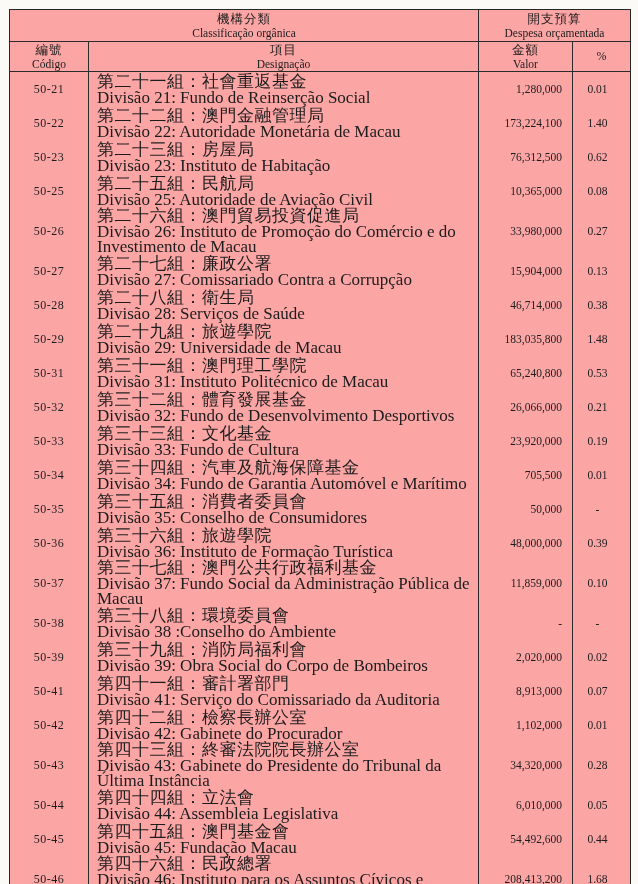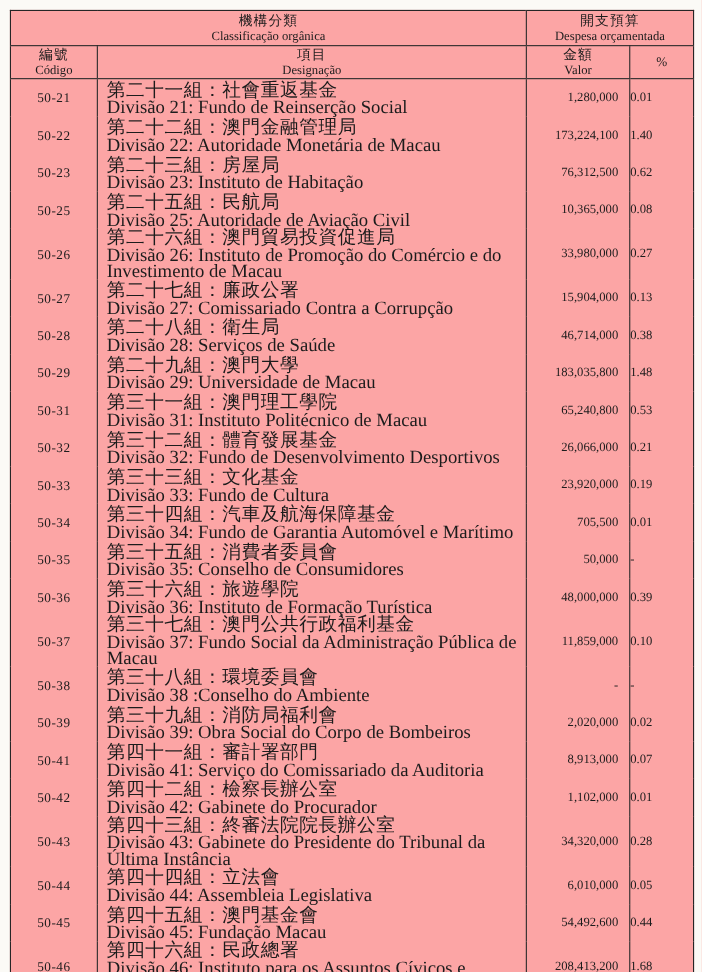--- a/index.html
+++ b/index.html
@@ -31,21 +31,21 @@
   .hzh { font-size: 12.5px; line-height: 15px; letter-spacing: 1px; }
   .hpt { font-size: 11.5px; line-height: 13px; }
   .pct-head { font-size: 12px; }
 
   tbody td { height: 34px; }
   td.code  { text-align: center; font-size: 12px; letter-spacing: .5px; }
   td.desig { padding-left: 8px; }
   .zh { font-size: 17px;   line-height: 16px; letter-spacing: .5px; }
   .pt { font-size: 17px; line-height: 15px; }
   td.amount { text-align: right; padding-right: 10px; font-size: 11.5px; }
-  td.pct    { text-align: left; padding-right: 8px;  font-size: 11.5px; }
+  td.pct    { text-align: center; padding-right: 8px;  font-size: 11.5px; }
 
   tfoot td { height: 21px; font-weight: bold; }
   .totcell  { text-align: right; padding-right: 3px; white-space: nowrap; }
   .totzh    { font-size: 12px; letter-spacing: 1px; font-style: italic; }
   .totlabel { font-size: 12px; margin-left: 18px; letter-spacing: 1.5px; margin-top: 16px; }
 </style>
 </head>
 <body>
 
 <div class="page">
@@ -143,21 +143,21 @@
           <td class="desig bL">
             <div class="zh">第二十八組：衛生局</div>
             <div class="pt">Divisão 28: Serviços de Saúde</div>
           </td>
           <td class="amount bL">46,714,000</td>
           <td class="pct bL">0.38</td>
         </tr>
         <tr>
           <td class="code">50-29</td>
           <td class="desig bL">
-            <div class="zh">第二十九組：澳門大學</div>
+            <div class="zh">第二十九組：旅遊學院</div>
             <div class="pt">Divisão 29: Universidade de Macau</div>
           </td>
           <td class="amount bL">183,035,800</td>
           <td class="pct bL">1.48</td>
         </tr>
         <tr>
           <td class="code">50-31</td>
           <td class="desig bL">
             <div class="zh">第三十一組：澳門理工學院</div>
             <div class="pt">Divisão 31: Instituto Politécnico de Macau</div>

